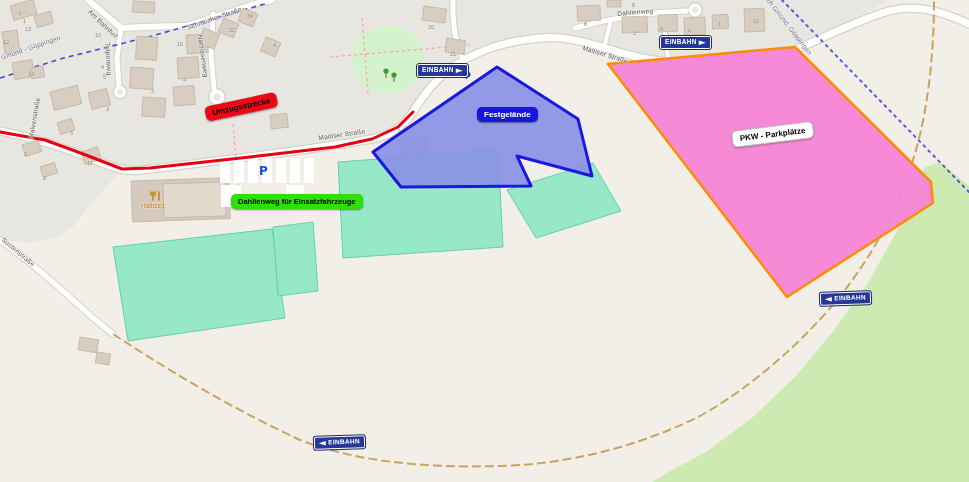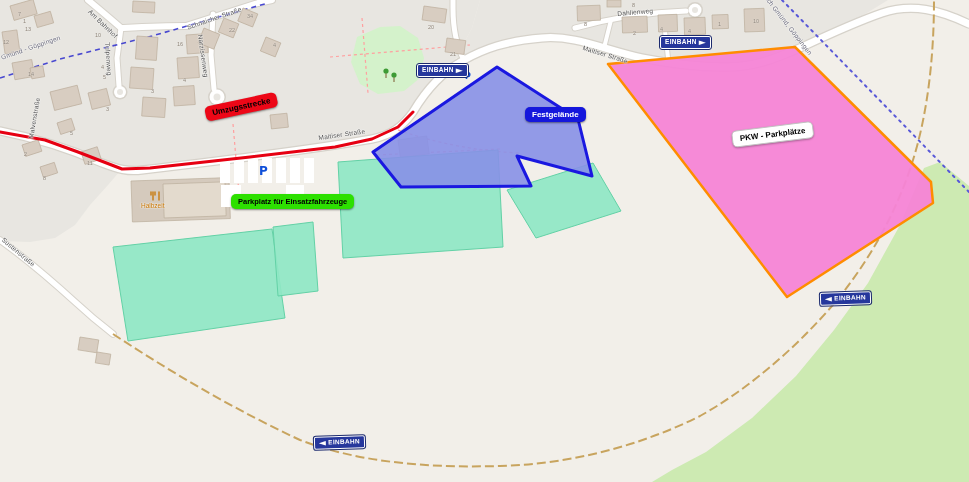--- a/index.html
+++ b/index.html
@@ -7,21 +7,21 @@
   .map{position:relative;width:969px;height:482px;overflow:hidden;background:#f2efe9;}
   .map svg.base{position:absolute;left:0;top:0;}
   .layer{position:absolute;left:0;top:0;width:969px;height:482px;pointer-events:none;}
   .street{position:absolute;transform-origin:0 0;font-size:6.5px;color:#4e4e4e;white-space:nowrap;
           text-shadow:0 0 2px #fff,0 0 2px #fff,0 0 1px #fff;letter-spacing:.2px;}
   .rail-label{color:#68687a;}
   .hn{position:absolute;font-size:5.5px;color:#8b8175;text-shadow:0 0 1px #fff;}
   .picon{position:absolute;color:#0f4fd8;font-weight:bold;font-family:"DejaVu Sans",sans-serif;line-height:1;}
   .arealabel{position:absolute;border-radius:5px;padding:3px 7px;font-size:8px;font-weight:bold;
              white-space:nowrap;box-shadow:0 1px 2px rgba(0,0,0,.45);color:#000;transform-origin:0 0;}
-  .arealabel.blue{color:#fff;margin-left:48px;}
+  .arealabel.blue{color:#fff;}
   .arealabel.white{border:1px solid #c2c2c2;box-shadow:0 1px 2px rgba(0,0,0,.3);}
   .einbahn{position:absolute;display:inline-flex;align-items:center;gap:2px;border:1.5px solid #fff;
            outline:1px solid #1c2a6e;border-radius:2px;padding:1px 4px;color:#fff;font-size:6.5px;
            font-weight:bold;letter-spacing:.3px;line-height:1.3;white-space:nowrap;}
   .einbahn .arr{font-size:9px;line-height:1;font-family:"DejaVu Sans",sans-serif;}
   .poi-label{position:absolute;color:#c77400;font-size:6.5px;white-space:nowrap;text-shadow:0 0 2px #fff,0 0 2px #fff;}
 </style>
 </head>
 <body>
 
@@ -224,21 +224,21 @@
 
   <div class="layer">
     <span class="poi-label" style="left:141px;top:202px;">Halbzeit</span>
   </div>
 
   <div class="layer">
     <div class="arealabel red" style="left: 204px; top: 107px; transform: rotate(-12deg); background: rgb(237, 7, 23);">
       <span>Umzugsstrecke</span>
     </div>
     <div class="arealabel green" style="left: 231px; top: 194px; font-size: 7.5px; background: rgb(45, 224, 0);">
-      <span>Parkplatz für Einsatzfahrzeuge</span>
+      <span>Dahlienweg für Einsatzfahrzeuge</span>
     </div>
     <div class="arealabel blue" style="left: 477px; top: 107px; background: rgb(21, 23, 220);">
       <span>Festgelände</span>
     </div>
     <div class="arealabel white" style="left: 731px; top: 131px; transform: rotate(-7deg); background: rgb(255, 255, 255);">
       <span>PKW - Parkplätze</span>
     </div>
   </div>
 
   <div class="layer">

